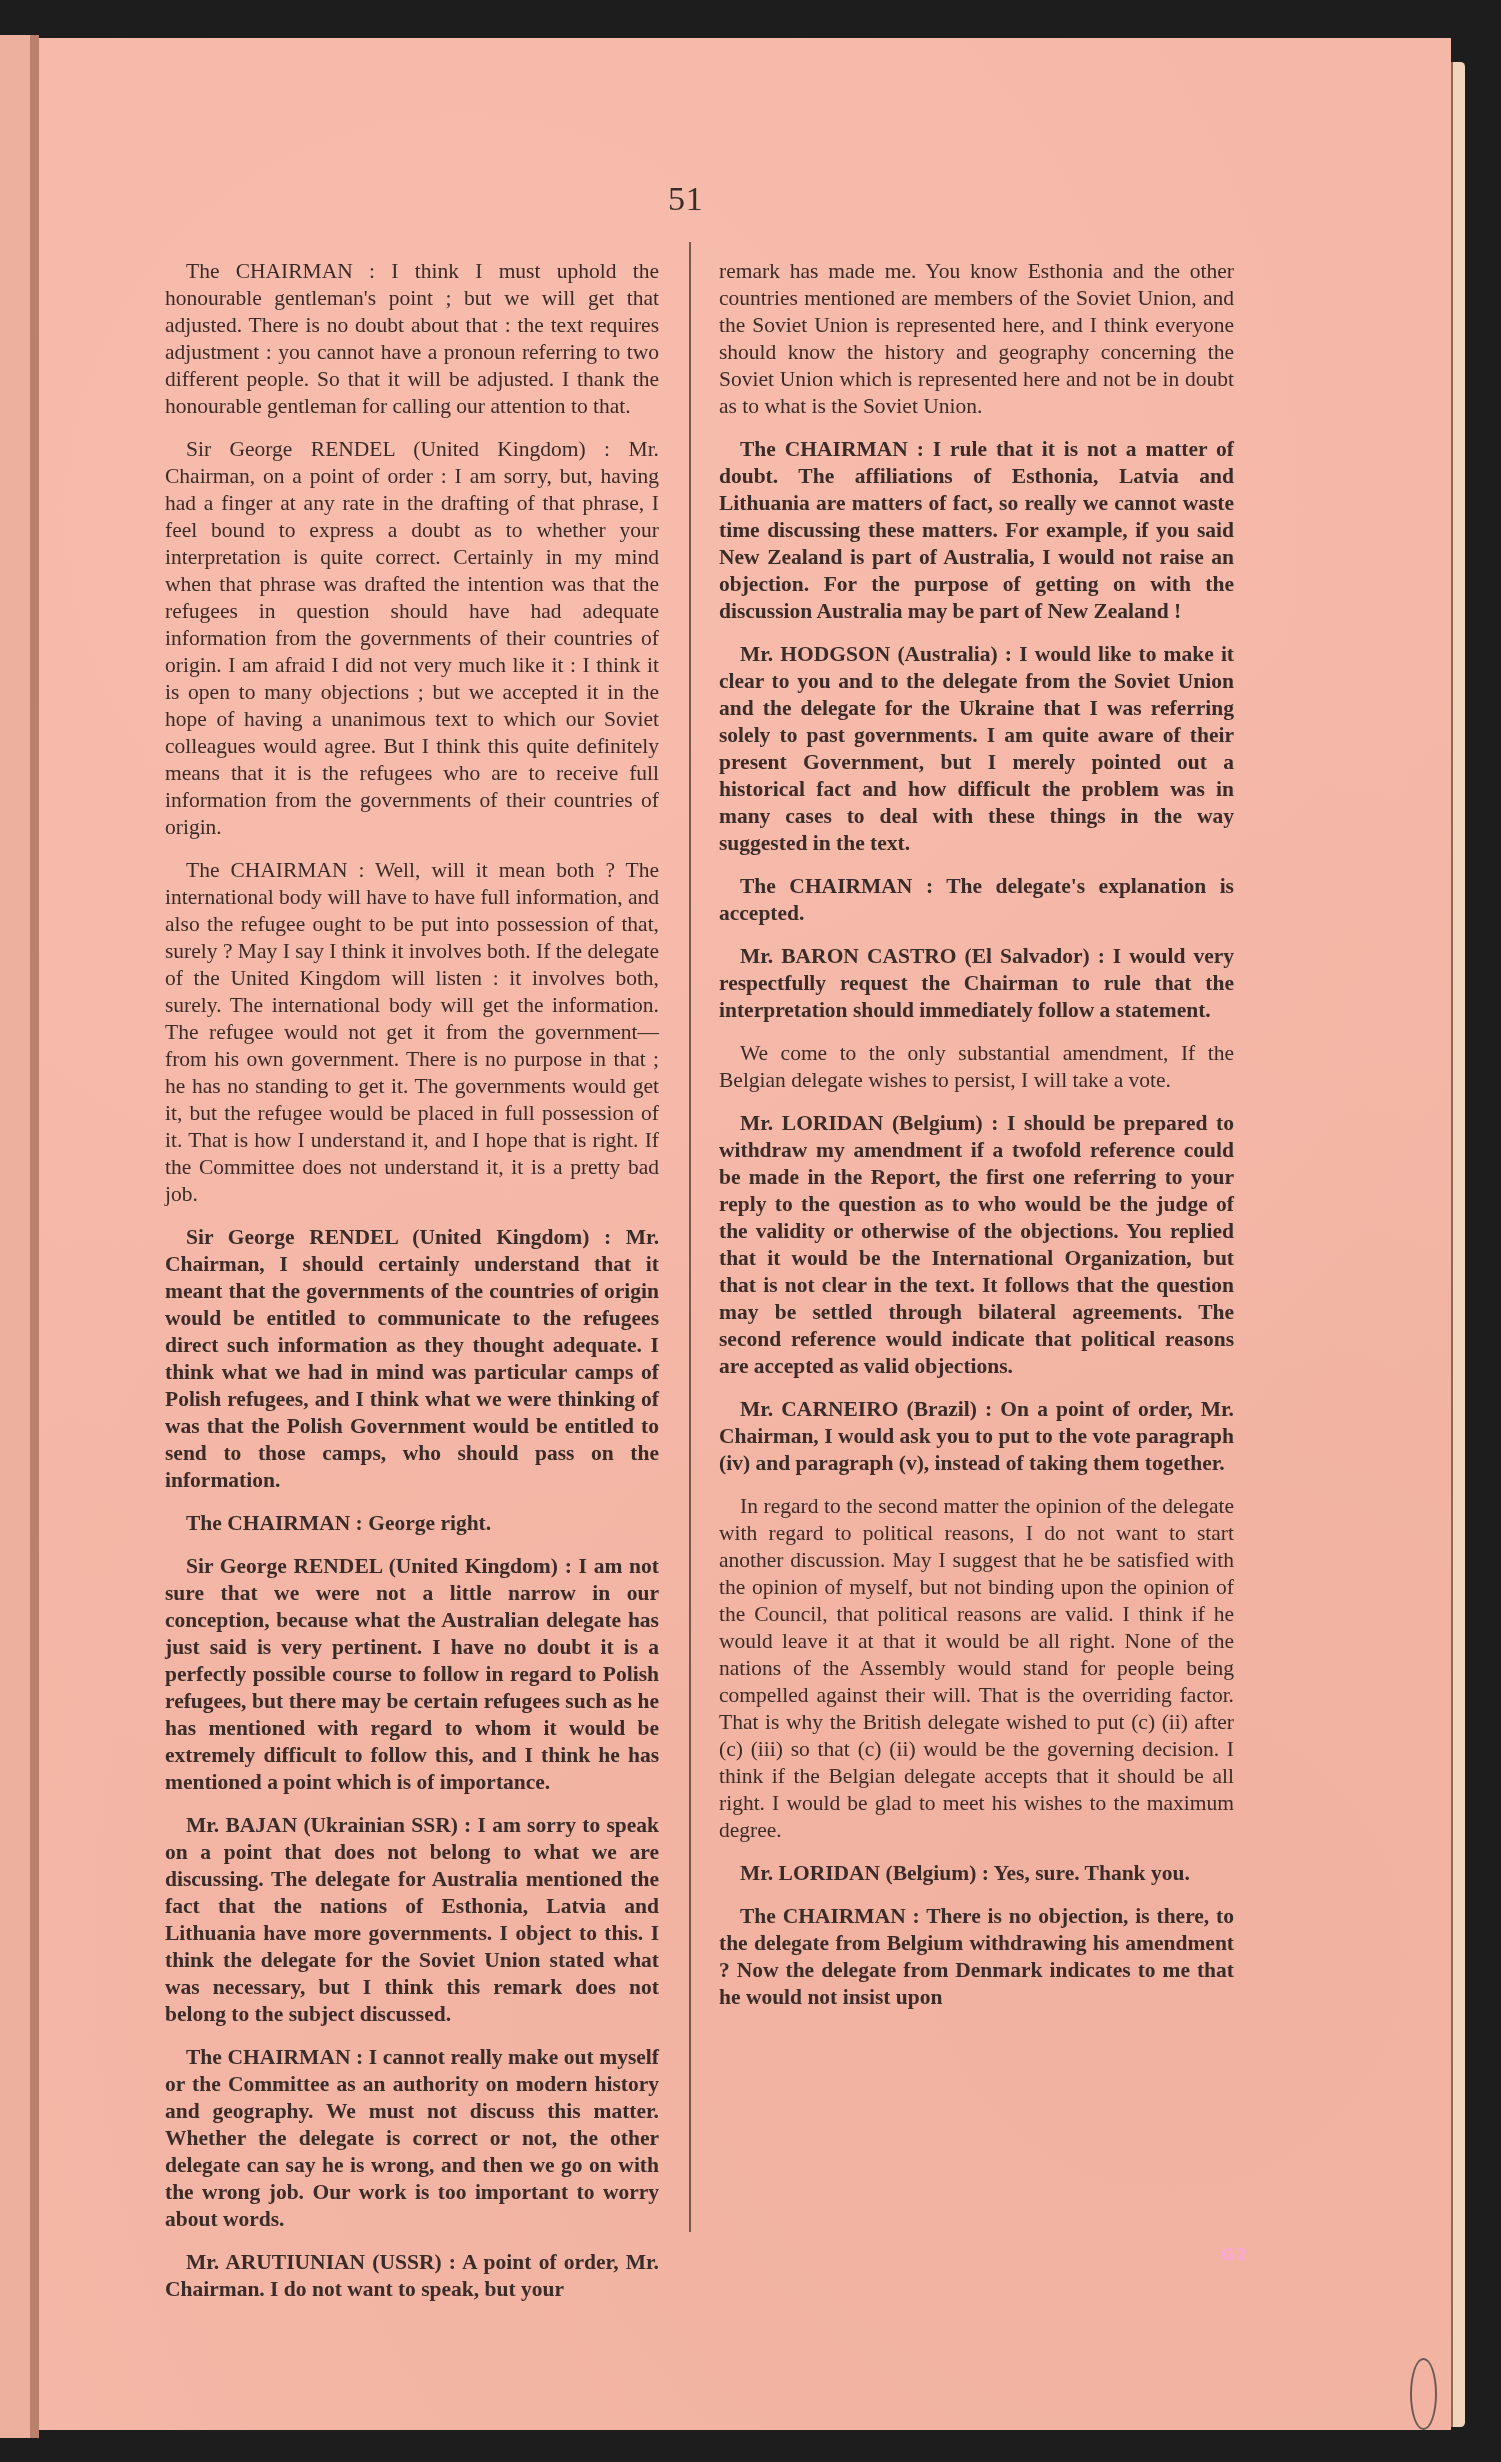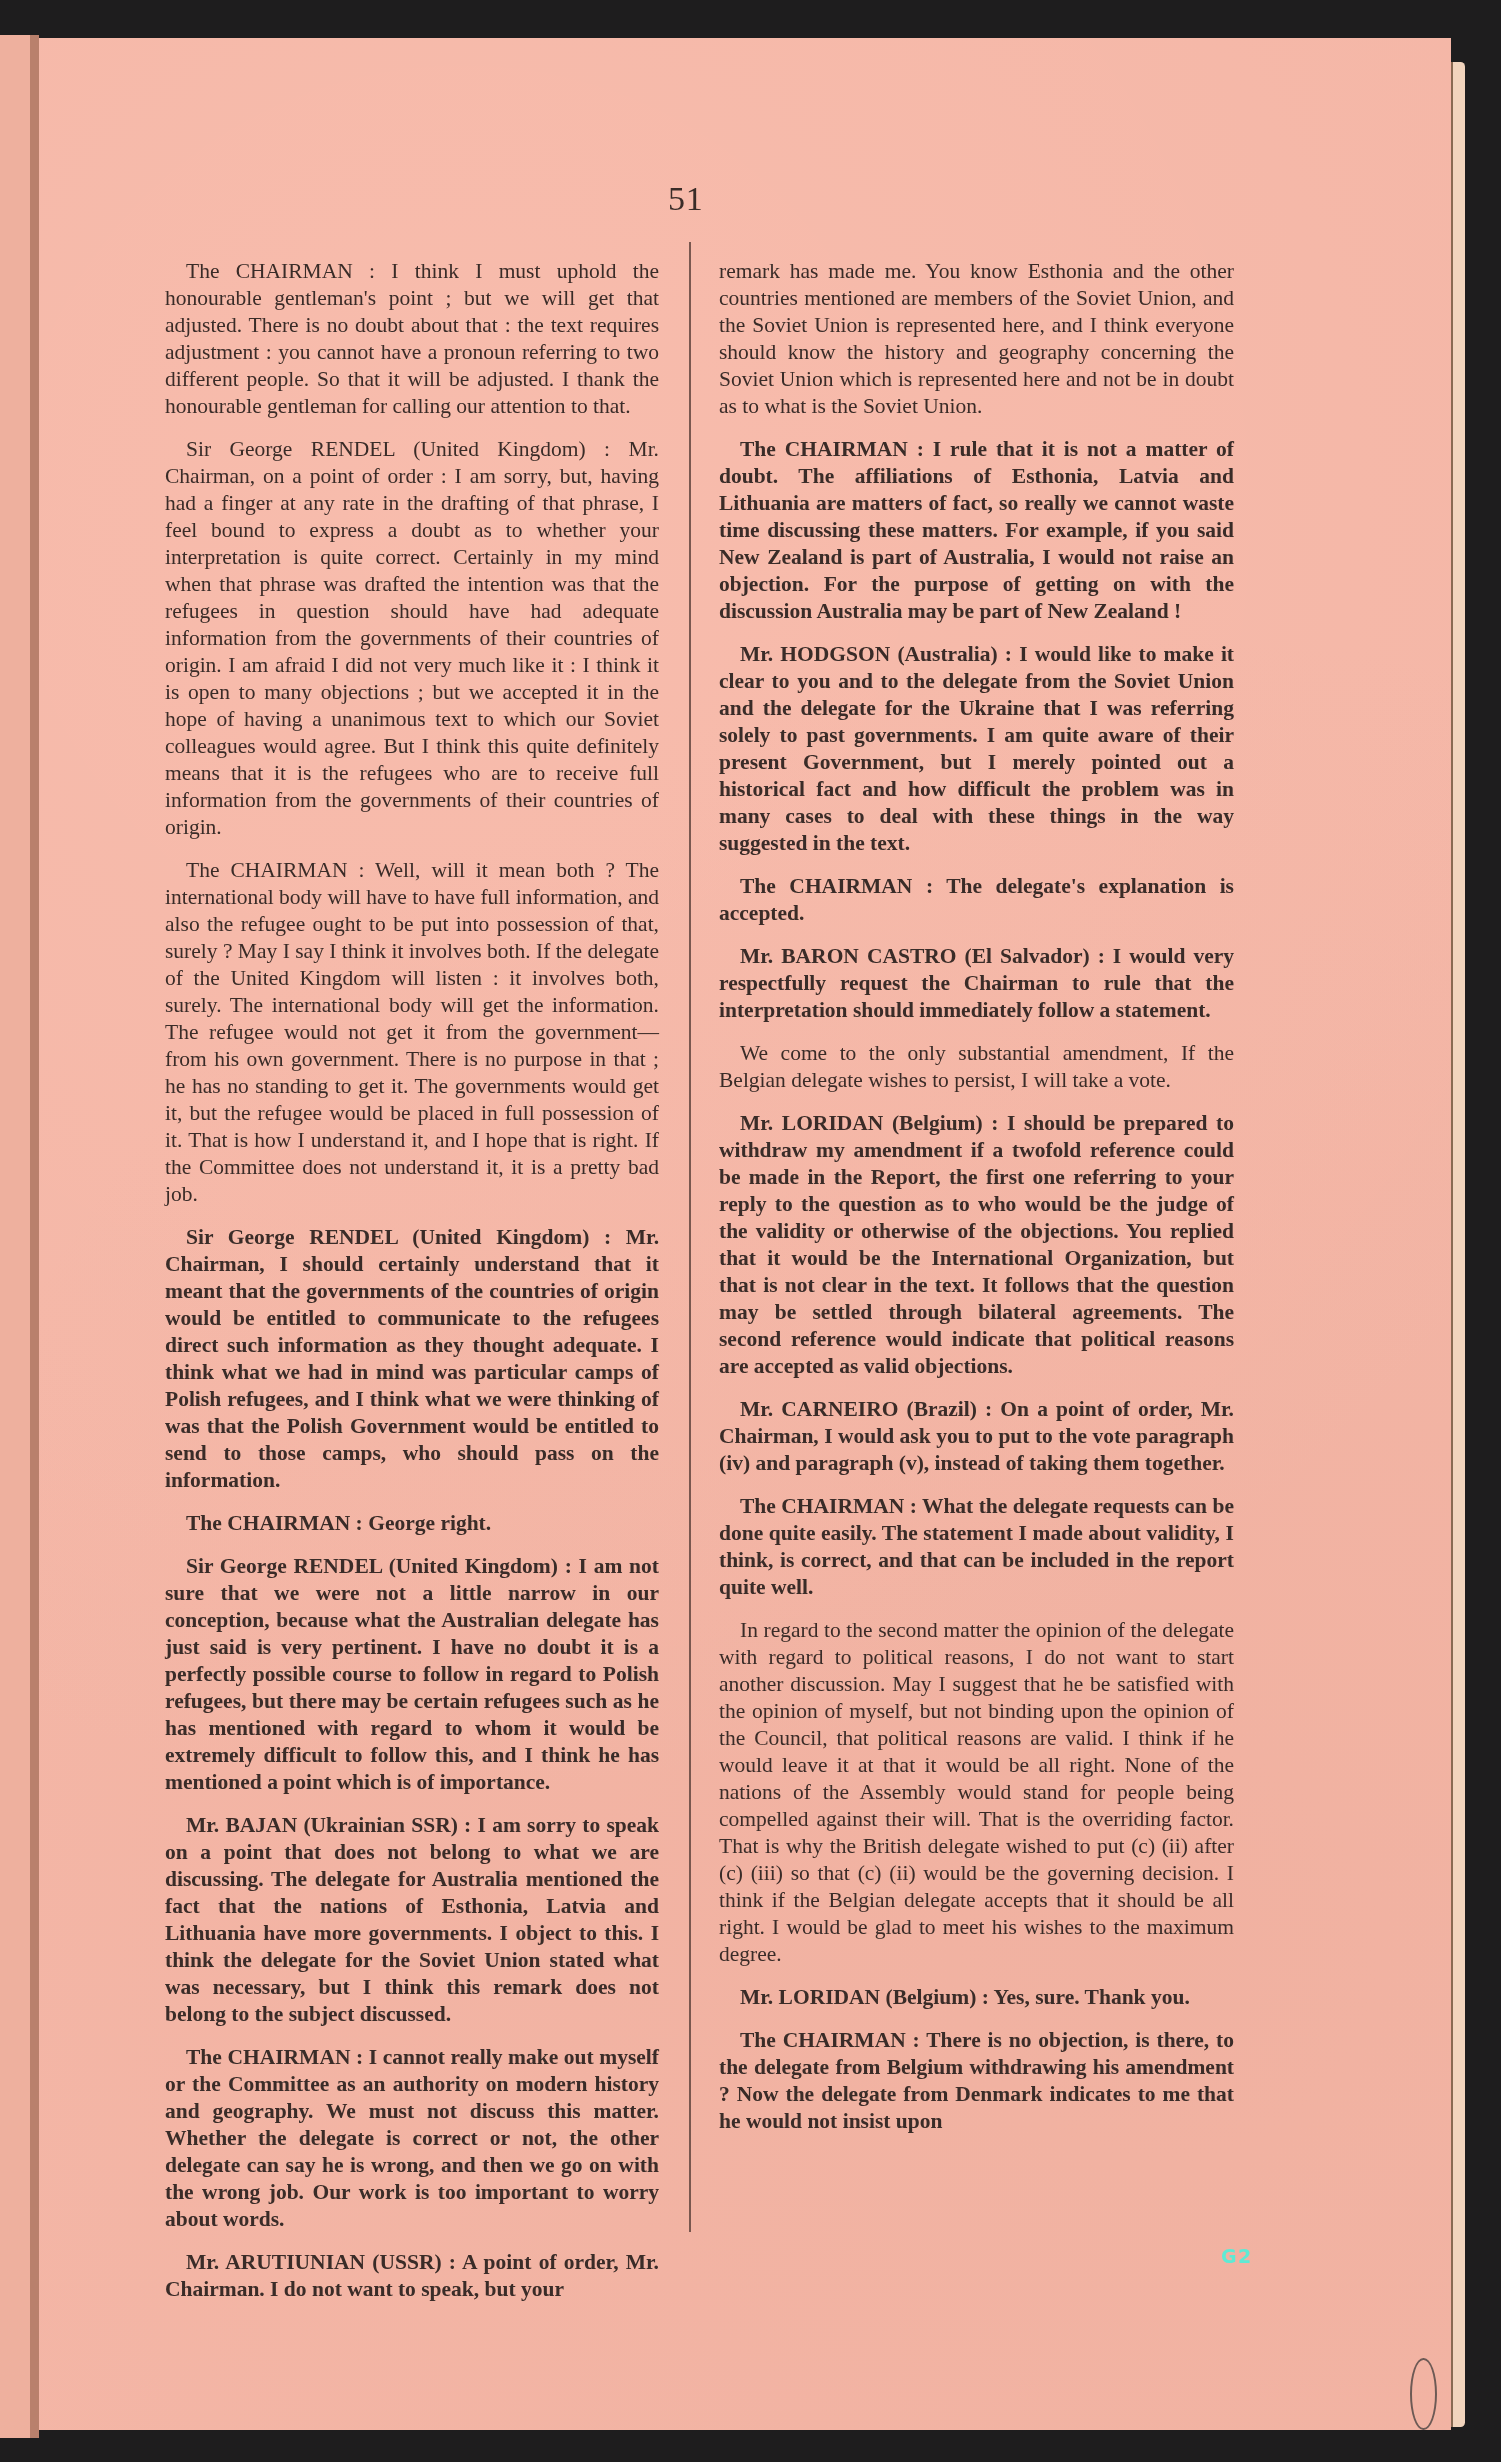--- a/index.html
+++ b/index.html
@@ -41,21 +41,21 @@
   .divider {
     position: absolute; left: 689px; top: 242px; width: 1.5px; height: 1990px;
     background: #5a4039; opacity: 0.8;
   }
   .para { margin: 16px; text-indent: 21px; }
   .para.gap { margin-top: 9px; font-weight: bold; }
   .speaker { font-variant: normal; }
   .sig {
     position: absolute; left: 1221px; top: 2245px;
     font-family: "DejaVu Sans", sans-serif; font-weight: bold;
-    font-size: 19px; letter-spacing: 1.5px; color: #5eead4;
+    font-size: 16px; letter-spacing: 1.5px; color: #f9a8d4;
   }
   .clip {
     position: absolute; left: 1410px; top: 2358px; width: 22.5px; height: 68px;
     border: 2.3px solid #6d5a55; border-radius: 50%;
   }
 </style>
 </head>
 <body>
 
 <div class="left-sliver"></div>
@@ -79,21 +79,20 @@
 <div class="divider"></div>
 <div class="column col-right" id="col-right">
     <p class="para" style="text-indent: 0px;"><span>remark has made me. You know Esthonia and the other countries mentioned are members of the Soviet Union, and the Soviet Union is repre­sented here, and I think everyone should know the history and geography concerning the Soviet Union which is represented here and not be in doubt as to what is the Soviet Union.</span></p>
     <p class="para gap"><span class="speaker">The CHAIRMAN :</span> <span>I rule that it is not a matter of doubt. The affiliations of Esthonia, Latvia and Lithuania are matters of fact, so really we cannot waste time discussing these matters. For example, if you said New Zealand is part of Australia, I would not raise an objection. For the purpose of getting on with the discussion Australia may be part of New Zealand !</span></p>
     <p class="para gap"><span class="speaker">Mr. HODGSON (Australia) :</span> <span>I would like to make it clear to you and to the delegate from the Soviet Union and the delegate for the Ukraine that I was referring solely to past governments. I am quite aware of their present Government, but I merely pointed out a historical fact and how difficult the problem was in many cases to deal with these things in the way suggested in the text.</span></p>
     <p class="para gap"><span class="speaker">The CHAIRMAN :</span> <span>The delegate's explanation is accepted.</span></p>
     <p class="para gap"><span class="speaker">Mr. BARON CASTRO (El Salvador) :</span> <span>I would very respectfully request the Chairman to rule that the interpretation should immediately follow a statement.</span></p>
     <p class="para"><span>We come to the only substantial amendment, If the Belgian delegate wishes to persist, I will take a vote.</span></p>
     <p class="para gap"><span class="speaker">Mr. LORIDAN (Belgium) :</span> <span>I should be pre­pared to withdraw my amendment if a twofold reference could be made in the Report, the first one referring to your reply to the question as to who would be the judge of the validity or other­wise of the objections. You replied that it would be the International Organization, but that is not clear in the text. It follows that the question may be settled through bilateral agreements. The second reference would indicate that political reasons are accepted as valid objections.</span></p>
     <p class="para gap"><span class="speaker">Mr. CARNEIRO (Brazil) :</span> <span>On a point of order, Mr. Chairman, I would ask you to put to the vote paragraph (iv) and paragraph (v), instead of taking them together.</span></p>
-    <p class="para gap"><span class="speaker">The CHAIRMAN :</span> <span>What the delegate requests can be done quite easily. The statement I made about validity, I think, is correct, and that can be included in the report quite well.</span></p>
     <p class="para"><span>In regard to the second matter the opinion of the delegate with regard to political reasons, I do not want to start another discussion. May I suggest that he be satisfied with the opinion of myself, but not binding upon the opinion of the Council, that political reasons are valid. I think if he would leave it at that it would be all right. None of the nations of the Assembly would stand for people being compelled against their will. That is the overriding factor. That is why the British delegate wished to put (c) (ii) after (c) (iii) so that (c) (ii) would be the governing decision. I think if the Belgian delegate accepts that it should be all right. I would be glad to meet his wishes to the maximum degree.</span></p>
     <p class="para gap"><span class="speaker">Mr. LORIDAN (Belgium) :</span> <span>Yes, sure. Thank you.</span></p>
     <p class="para gap"><span class="speaker">The CHAIRMAN :</span> <span>There is no objection, is there, to the delegate from Belgium withdrawing his amendment ? Now the delegate from Den­mark indicates to me that he would not insist upon</span></p>
   </div>
 
 <div class="sig">G2</div>
 <div class="clip"></div>
 
 
 </body></html>

